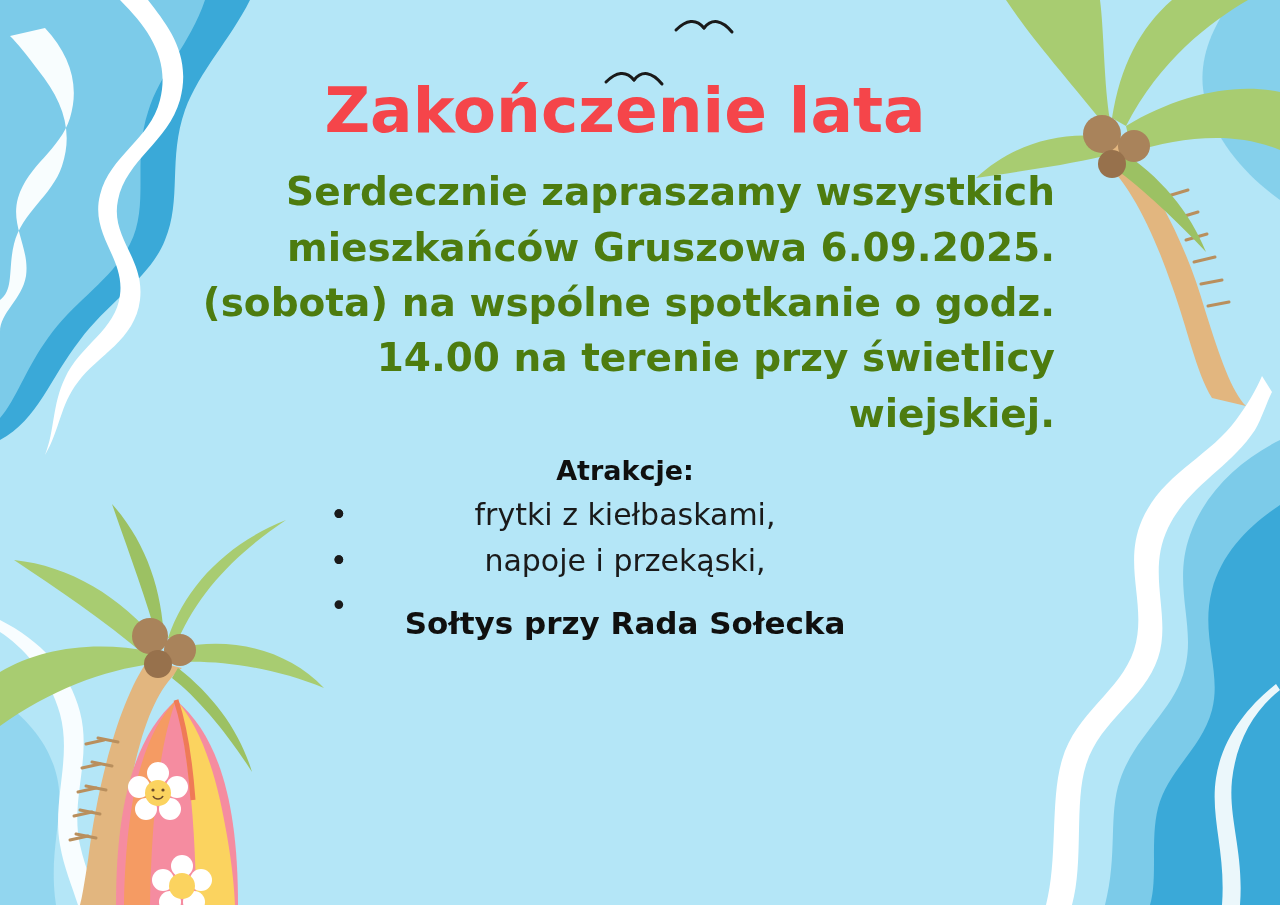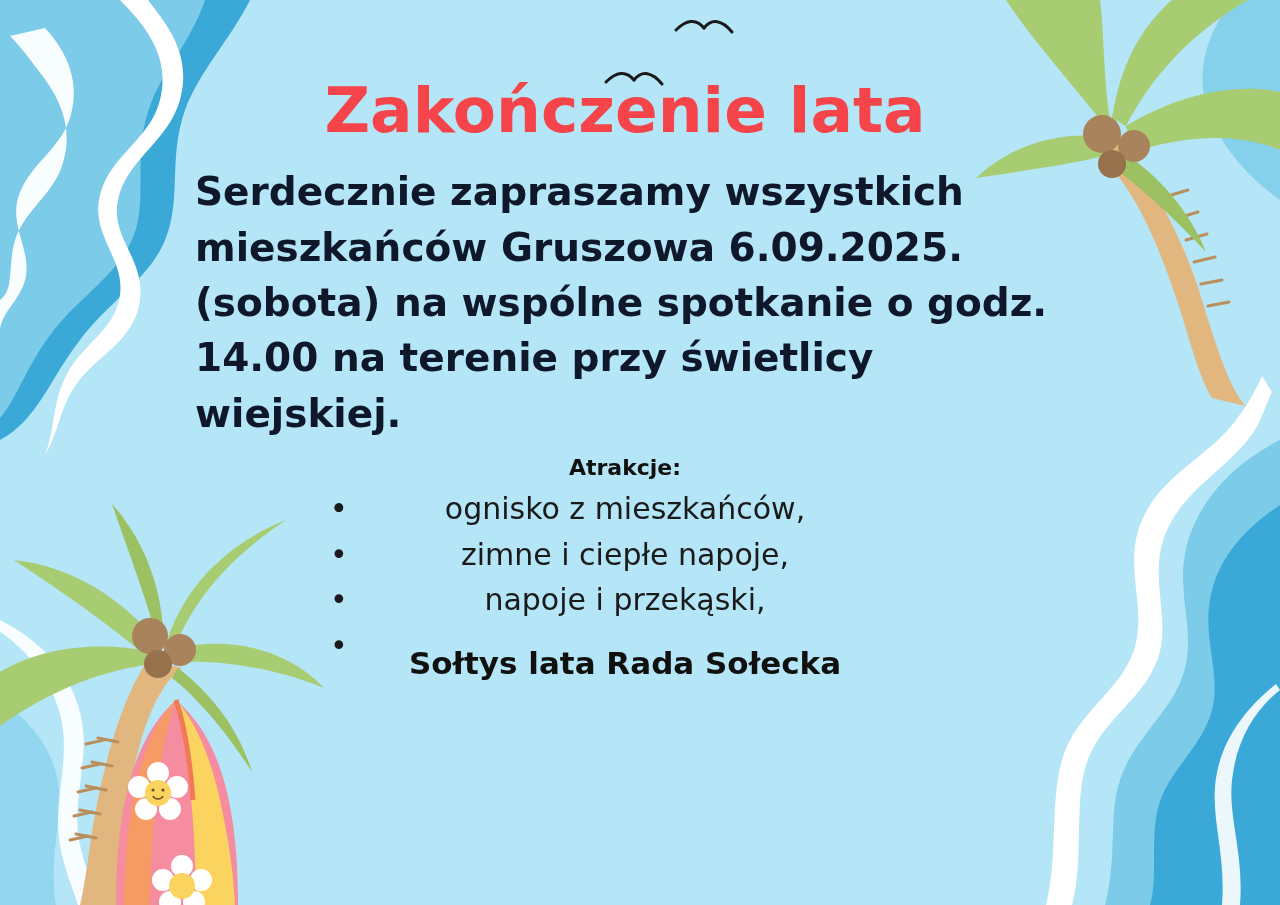--- a/index.html
+++ b/index.html
@@ -48,30 +48,30 @@
     font-weight: bold;
     color: #f5454a;
     letter-spacing: 0px;
     line-height: 1.05;
     text-align: center;
   }
 
   .invite {
     margin-top: 20px;
     width: 860px;
-    text-align: left;
+    text-align: right;
     font-size: 39px;
     font-weight: bold;
-    color: #0f172a;
+    color: #4d7c0f;
     line-height: 1.42;
   }
 
   .attractions-heading {
     margin-top: 14px;
-    font-size: 22px;
+    font-size: 27px;
     font-weight: bold;
     color: #10100f;
     text-align: center;
   }
 
   .attractions-list {
     margin: 6px 0 0 0;
     padding: 0;
     list-style: none;
     width: 700px;
@@ -241,31 +241,30 @@
     <div class="invite">Serdecznie zapraszamy wszystkich mieszkańców Gruszowa 6.09.2025. (sobota) na wspólne spotkanie o godz. 14.00 na terenie przy świetlicy wiejskiej.</div>
 
     <div class="attractions-heading">Atrakcje:</div>
 
     <ul class="attractions-list">
       <li>
         <span class="bullet">•</span>
       </li>
       <li>
         <span class="bullet">•</span>
-        <span>ognisko z mieszkańców,</span>
-      </li>
-      <li>
-        <span class="bullet">•</span>
-        <span>zimne i ciepłe napoje,</span>
+        <span>frytki z kiełbaskami,</span>
+      </li>
+      <li>
+        <span class="bullet">•</span>
       </li>
       <li>
         <span class="bullet">•</span>
         <span>napoje i przekąski,</span>
       </li>
       <li>
         <span class="bullet">•</span>
       </li>
     </ul>
 
-    <div class="signature">Sołtys lata Rada Sołecka</div>
+    <div class="signature">Sołtys przy Rada Sołecka</div>
   </div>
 
 </div>
 
 </body></html>

